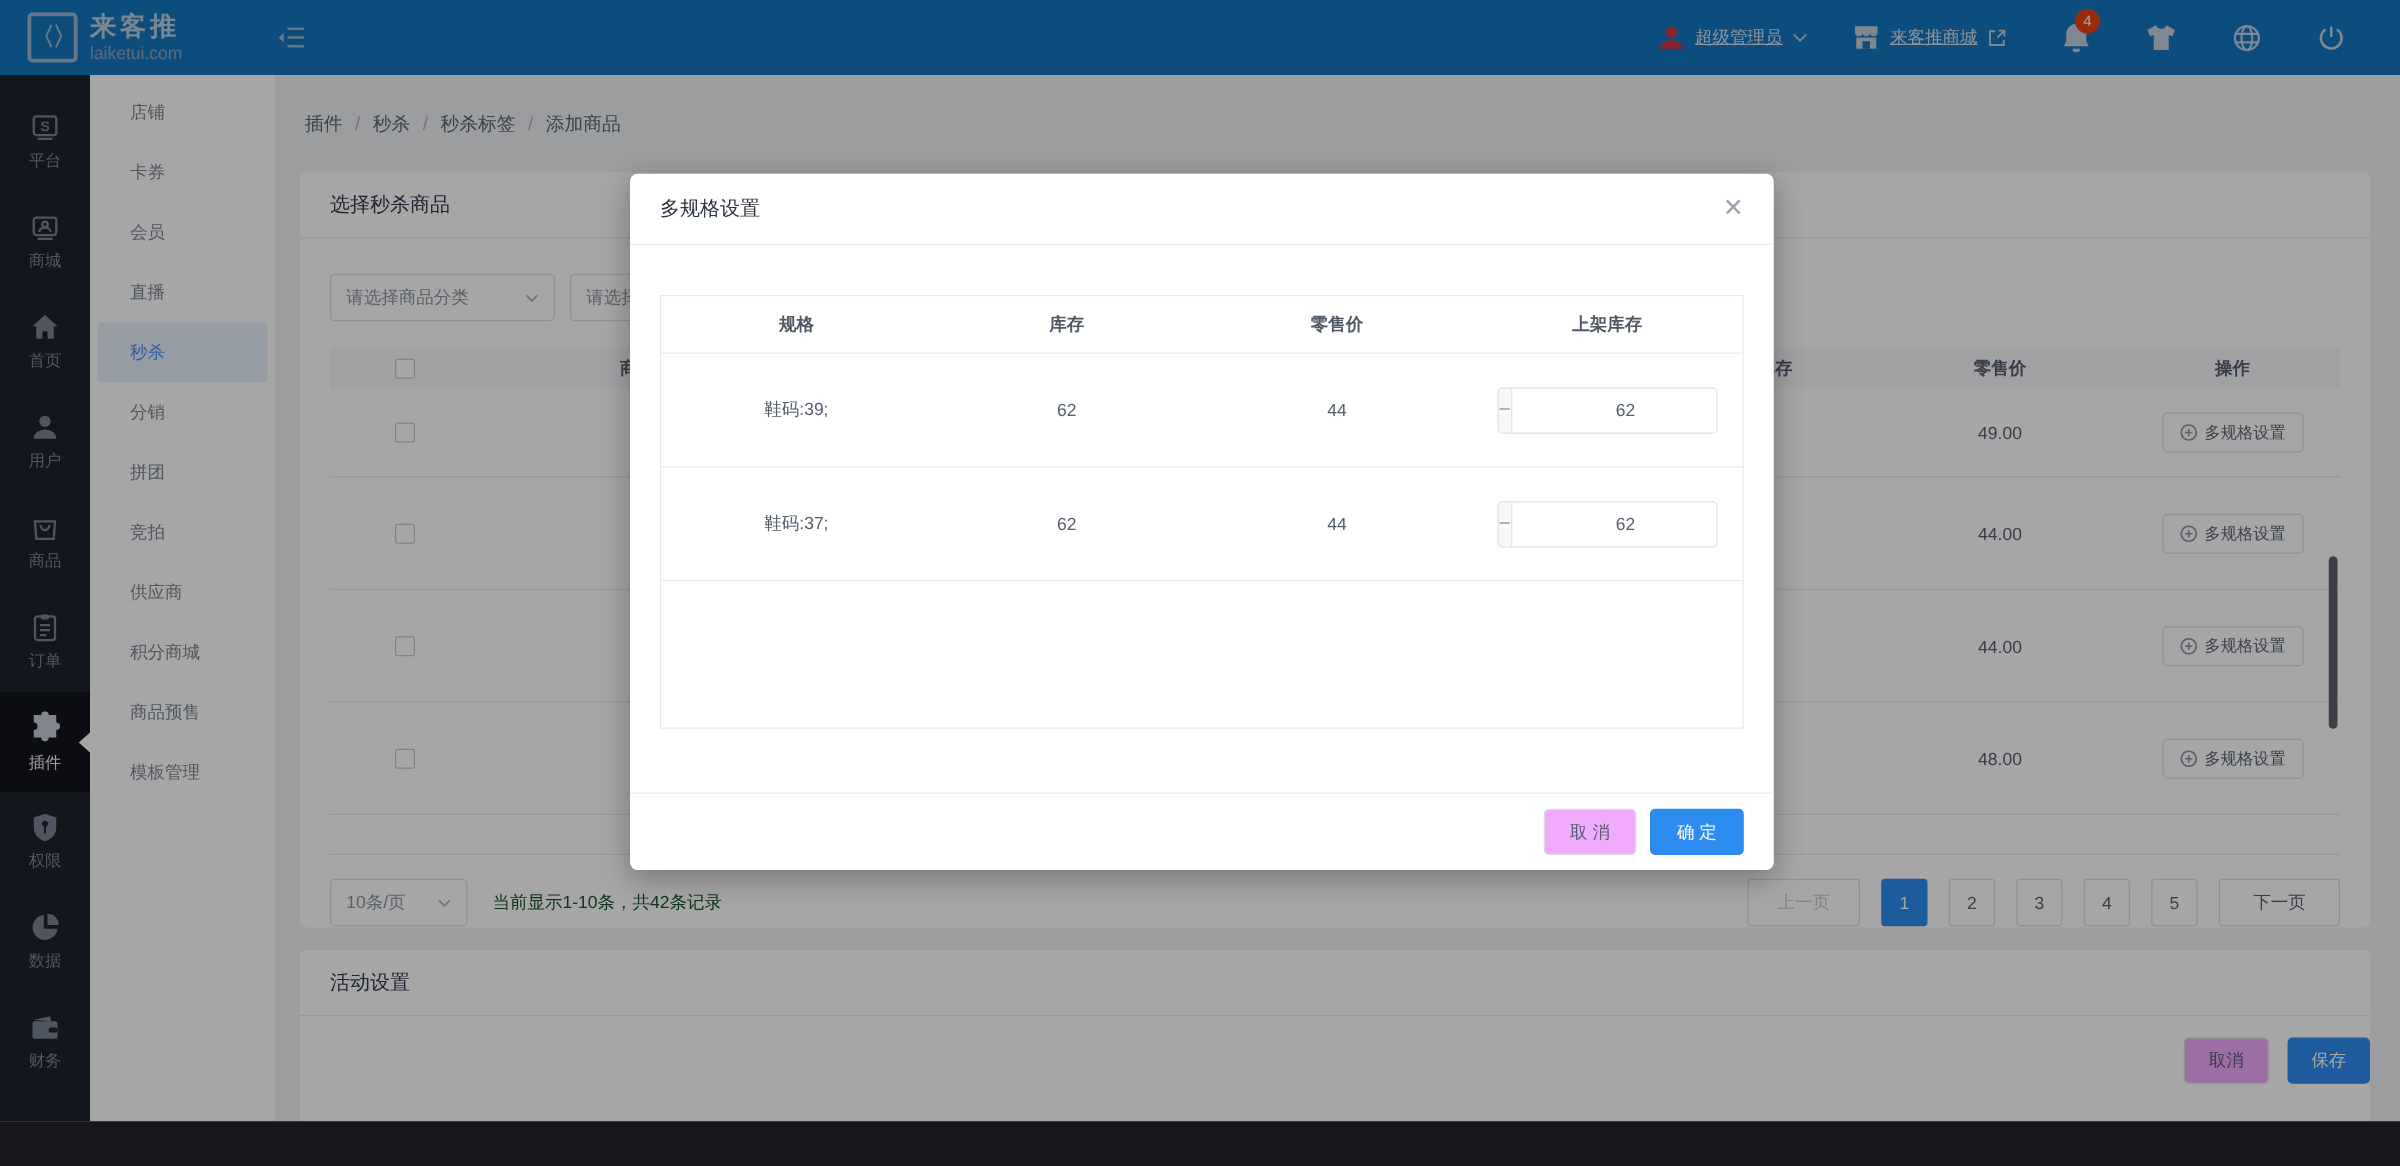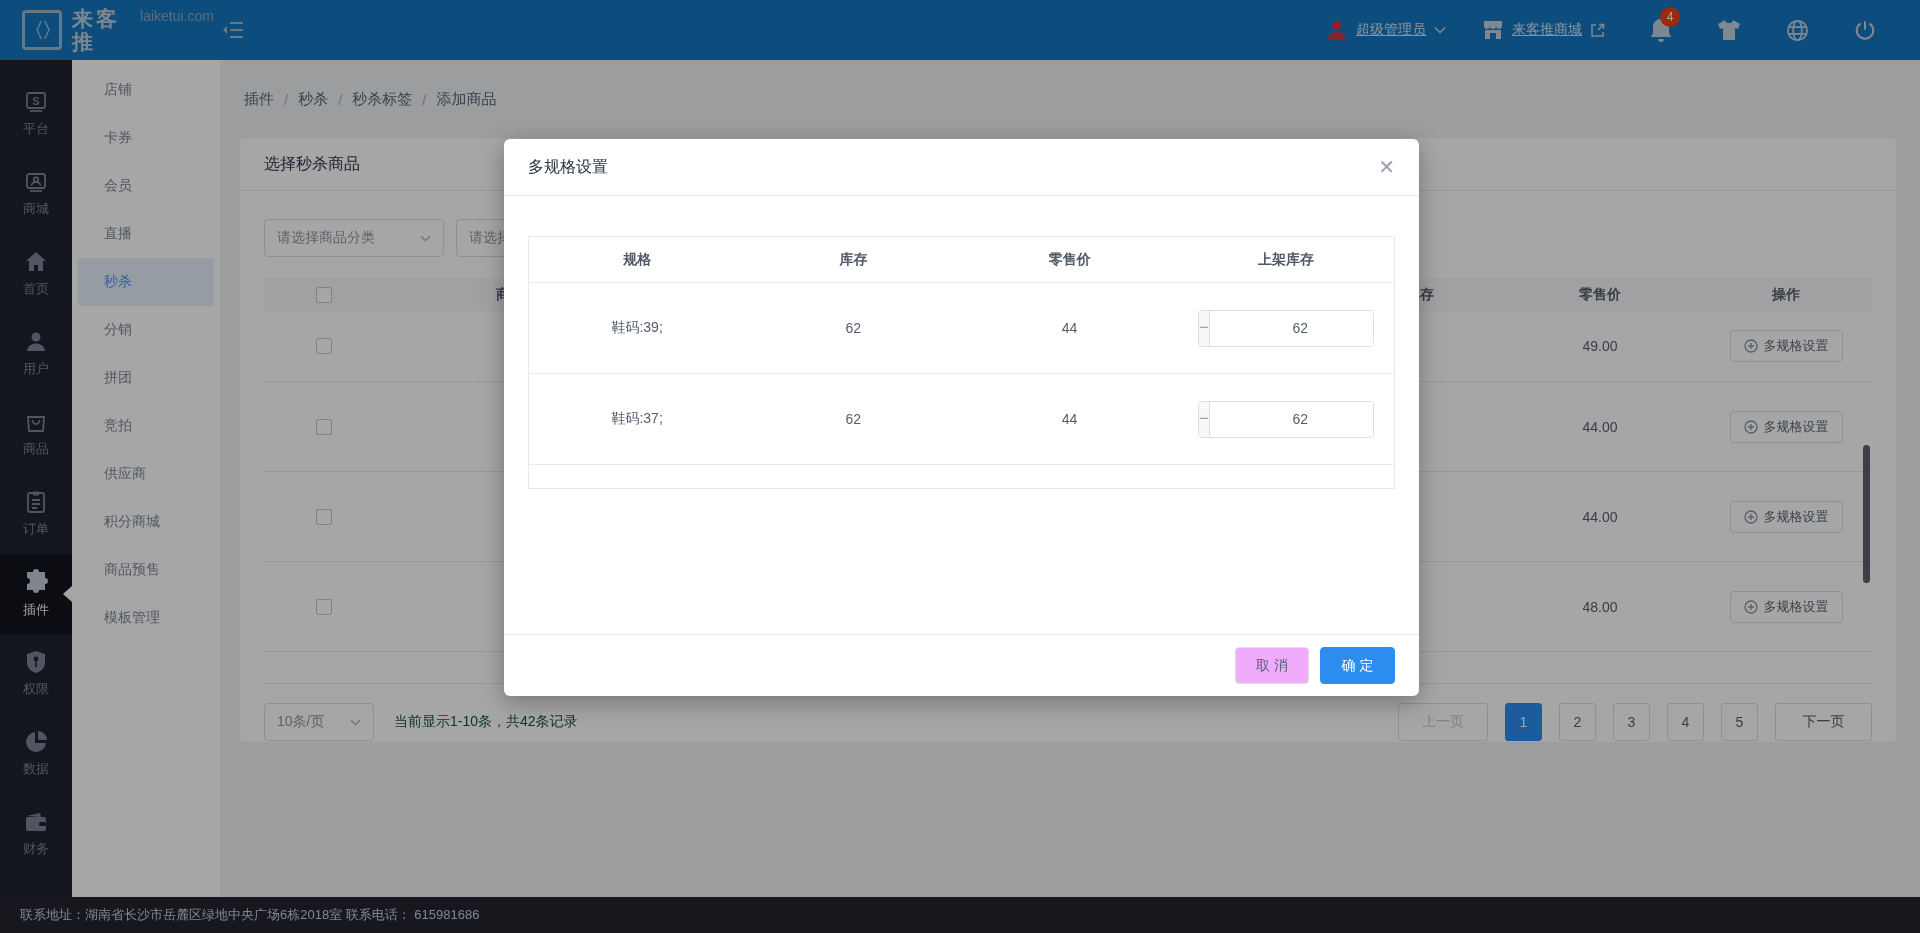--- a/index.html
+++ b/index.html
@@ -4,21 +4,21 @@
 <style>
   * { margin:0; padding:0; box-sizing:border-box; }
   html,body { width:1920px; height:933px; overflow:hidden; }
   body { font-family:"Liberation Sans","DejaVu Sans",sans-serif; font-size:14px; background:#eef1f5; position:relative; color:#515a6e; }
   svg { display:block; }
 
   
   .topbar { position:absolute; top:0; left:0; width:1920px; height:60px; background:#1577c2; display:flex; align-items:center; z-index:1; }
   .logo-area { width:214px; display:flex; align-items:center; padding-left:22px; gap:10px; }
   .logo-box { width:40px; height:40px; border:3px solid #9db8cd; border-radius:4px; color:#9db8cd; display:flex; align-items:center; justify-content:center; font-weight:bold; font-size:20px; letter-spacing:-2px; }
-  .brand-col { display:flex; flex-direction:row; line-height:1.1; }
+  .brand-col { display:flex; flex-direction:column; line-height:1.1; }
   .brand-name { color:#bccfde; font-size:21px; letter-spacing:3px; font-weight:bold; }
   .brand-domain { color:#8ba6bd; font-size:14px; margin-top:2px; }
   .fold-btn { margin-left:8px; color:#9db8cd; cursor:pointer; }
   .topbar-right { margin-left:auto; display:flex; align-items:center; padding-right:44px; color:#d5e2ee;text-decoration:underline; }
   .tb-item { display:flex; align-items:center; gap:8px; cursor:pointer; }
   .gap36 { margin-left:36px; } .gap45 { margin-left:45px; }
   .avatar-icon { color:#d63744; }
   .caret { color:#b9c9d8; }
   .bell-wrap { position:relative; }
   .badge { position:absolute; top:-11px; left:10px; min-width:20px; height:20px; border-radius:10px; background:#ed4014; color:#fff; font-size:12px; display:flex; align-items:center; justify-content:center; padding:0 4px; }
@@ -76,21 +76,21 @@
   
   .footer { position:absolute; bottom:0; left:0; width:1920px; height:36px; background:#23262e; display:flex; align-items:center; padding:0 20px; color:#c9ced8; font-size:13px; z-index:1; }
   .footer-right { margin-left:auto; display:flex; gap:46px; }
 
   
   .overlay { position:absolute; inset:0; background:rgba(0,0,0,0.35); z-index:50; }
   .modal { position:absolute; left:504px; top:139px; width:915px; height:557px; background:#fff; border-radius:6px; box-shadow:0 6px 24px rgba(0,0,0,.3); z-index:60; }
   .modal-head { height:57px; display:flex; align-items:center; padding:0 24px; border-bottom:1px solid #e8eaec; }
   .modal-title { font-size:16px; color:#2c3442; }
   .modal-close { margin-left:auto; color:#9aa1ad; font-size:20px; cursor:pointer; line-height:1; }
-  .m-table { margin:40px 24px 0 24px; border:1px solid #e8eaec; height:253px; }
+  .m-table { margin:40px 24px 0 24px; border:1px solid #e8eaec; height:347px; }
   .m-row { display:grid; grid-template-columns:25% 25% 25% 25%; align-items:center; }
   .m-cell { display:flex; justify-content:center; align-items:center; }
   .m-head { height:46px; border-bottom:1px solid #e8eaec; font-weight:bold; color:#505965; }
   .m-body-row { height:91px; border-bottom:1px solid #e8eaec; color:#545d6c; }
   .stepper { display:flex; height:37px; width:176px; border:1px solid #dcdee2; border-radius:4px; overflow:hidden; background:#fff; }
   .st-btn { width:36px; background:#f7f8fa; display:flex; align-items:center; justify-content:center; color:#9aa1ad; font-size:17px; cursor:pointer; }
   .st-minus { border-right:1px solid #dcdee2; }
   .st-input { flex:1; border:none; outline:none; text-align:center; font-size:14px; color:#545d6c; font-family:inherit; }
   .modal-footer { position:absolute; bottom:0; left:0; right:0; height:62px; border-top:1px solid #e8eaec; display:flex; align-items:center; justify-content:flex-end; gap:11px; padding-right:24px; }
   .m-cancel { width:74px; } .m-ok { width:75px; }
@@ -432,24 +432,30 @@
         <div class="pg-btn pg-num active">1</div>
         <div class="pg-btn pg-num">2</div>
         <div class="pg-btn pg-num">3</div>
         <div class="pg-btn pg-num">4</div>
         <div class="pg-btn pg-num">5</div>
         <div class="pg-btn pg-next">下一页</div>
       </div>
     </div>
   </div>
 
+  <div class="card card2">
+    <div class="card-head">活动设置</div>
+    <div class="card2-body">
+      <div class="btn btn-plain">取消</div>
+      <div class="btn btn-primary">保存</div>
+    </div>
+  </div>
 </div>
 
 <div class="footer">
-  <span>联系地址：湖南省长沙市岳麓区绿地中央广场6栋2018室 联系电话： 615981686</span>
 </div>
 
 <div class="overlay"></div>
 
 <div class="modal">
   <div class="modal-head">
     <span class="modal-title">多规格设置</span>
     <span class="modal-close">✕</span>
   </div>
   <div class="m-table">

